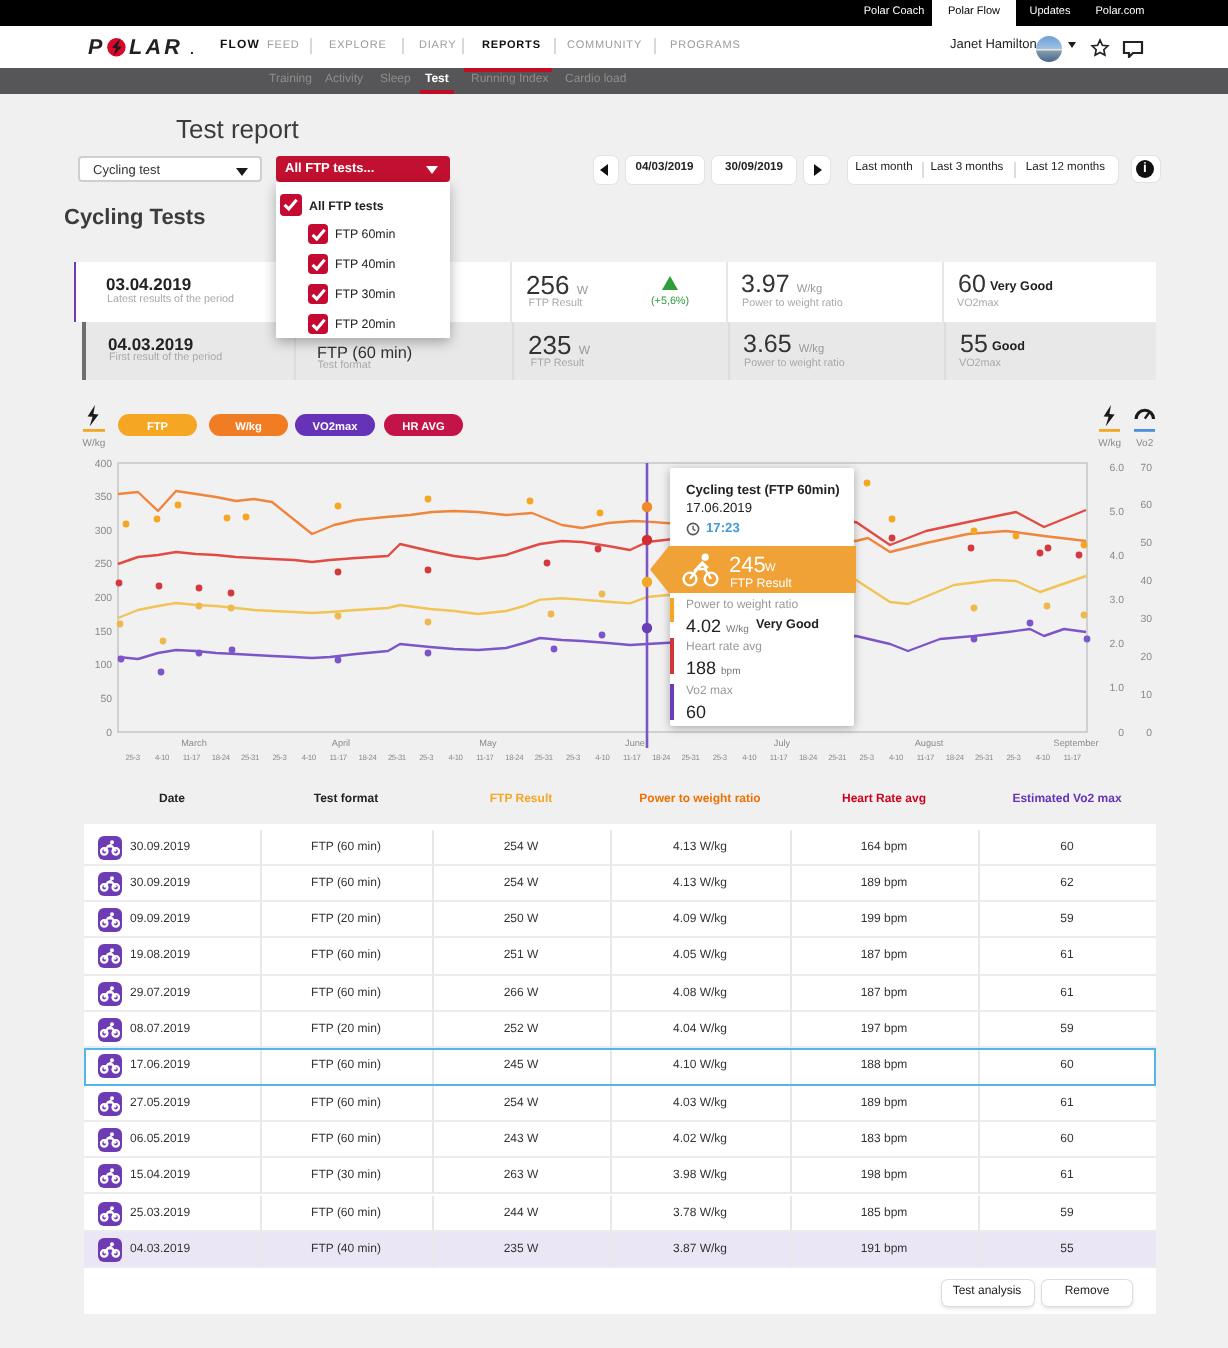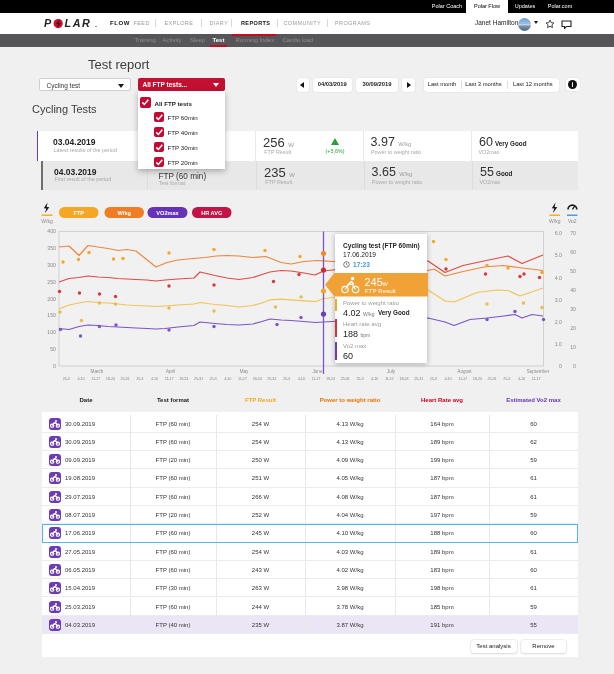--- a/index.html
+++ b/index.html
@@ -12,21 +12,21 @@
 #topbar .tab { background:#fff; color:#000; }
 
 #nav { position:absolute; left:0; top:13px; width:614px; height:21px; background:#fff; }
 .navitm { position:absolute; top:0; height:20px; line-height:20px; font-size:5.5px; color:#9b9b9b; letter-spacing:.4px; }
 .navsep { position:absolute; top:6px; height:8px; width:1px; background:#d8d8d8; }
 
 #subnav { position:absolute; left:0; top:34px; width:614px; height:13px; background:#565658; }
 .subitm { position:absolute; top:0; height:13px; line-height:13px; font-size:6px; color:#908d8c; }
 .redbar { position:absolute; background:#c00d25; }
 h1 { position:absolute; left:40px; top:56.5px; font-size:13px; font-weight:400; color:#3c3c3c;margin-left:48px; }
-h2 { position:absolute; left:32px; top:102.5px; font-size:11px; font-weight:400; color:#3c3c3c; }
+h2 { position:absolute; left:32px; top:102.5px; font-size:11px; font-weight:700; color:#3c3c3c; }
 
 .dd { position:absolute; top:78px; height:13px; border-radius:2px; font-size:6.5px; line-height:13px; }
 #dd1 { left:38.5px; width:92px; background:#fff; border:1px solid #cfcfcf; color:#333; }
 #dd2 { left:137.5px; width:87px; background:#c21030; color:#fff; font-weight:bold; }
 .caret { display:inline-block; width:0; height:0; border-left:3.2px solid transparent; border-right:3.2px solid transparent; border-top:4.5px solid #1a1a1a; position:absolute; top:4.5px; }
 .btn { position:absolute; background:#fff; border-radius:3px; font-size:6px; color:#222; text-align:center; box-shadow:0 0 0 0.5px #e2e2e2; }
 
 #panel { position:absolute; left:137.5px; top:91px; width:87px; height:78px; background:#fff; box-shadow:0 2px 6px rgba(0,0,0,.3); z-index:40; }
 .chk { position:absolute; width:10.5px; height:10.5px; background:#c40a32; border-radius:2px; }
 .chk svg { position:absolute; left:1px; top:1px; }

